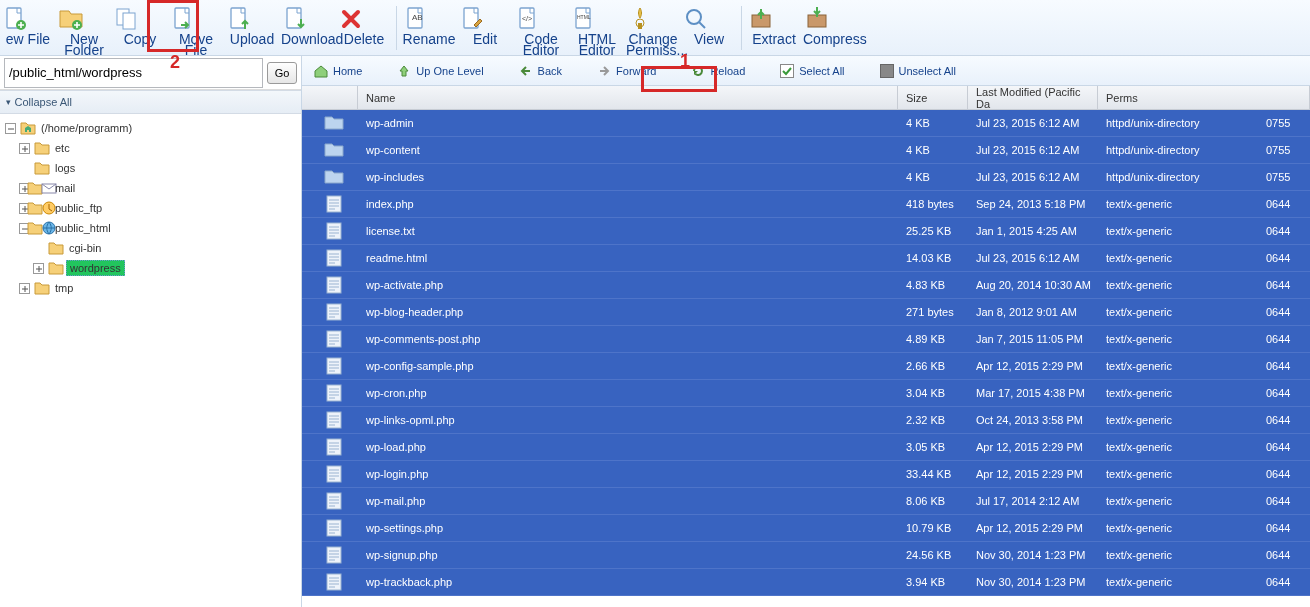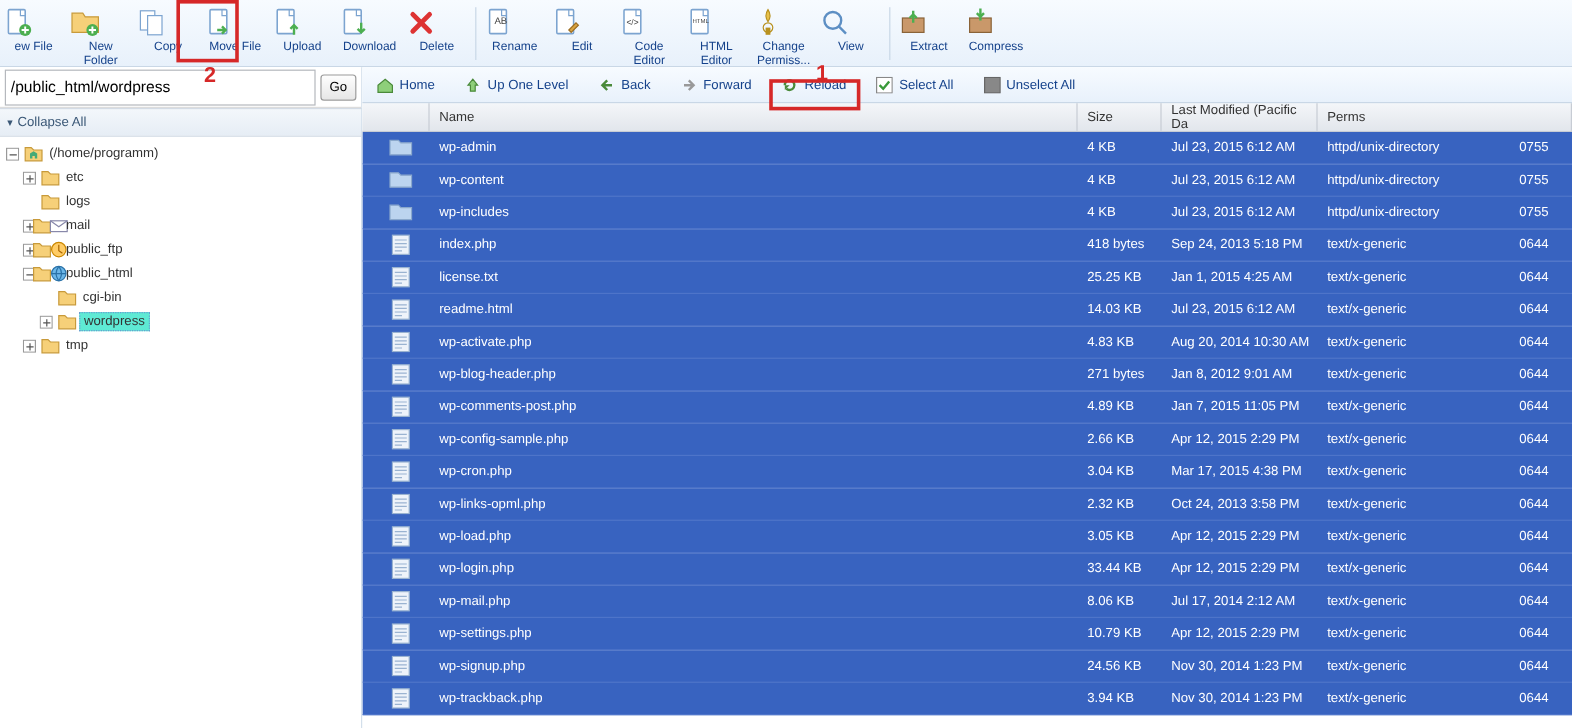--- a/index.html
+++ b/index.html
@@ -3,21 +3,21 @@
 <meta charset="utf-8">
 <style>
 html,body{margin:0;padding:0;font-family:Arial,Helvetica,sans-serif;font-size:11px;color:#333;background:#fff;width:1310px;height:607px;overflow:hidden}
 *{box-sizing:border-box}
 
 
 .toolbar{height:56px;background:linear-gradient(#f7fbff,#e8f1fb);border-bottom:1px solid #c9d7e6;display:flex;align-items:flex-start;padding:2px 0 0 0}
 .tb-btn{width:56px;height:52px;display:flex;flex-direction:column;justify-content:flex-start;padding-top:2px;cursor:pointer;border:1px solid transparent;border-radius:3px;position:relative}
 .tb-sep{width:1px;height:44px;background:#c9d7e6;margin:4px 4px}
 .tb-icon{width:28px;height:28px;display:flex;align-items:center;justify-content:center}
-.tb-label{font-size:10px;text-align:center;line-height:11px;color:#15428b;margin-top:1px}
+.tb-label{font-size:14px;text-align:center;line-height:11px;color:#15428b;margin-top:1px}
 
 
 .anno-box{position:absolute;border:3px solid #d62828;pointer-events:none;z-index:50}
 .anno-num{position:absolute;color:#d62828;font-size:18px;font-weight:bold;z-index:51}
 
 
 .body-wrap{display:flex;height:551px}
 .left-pane{width:302px;border-right:1px solid #c9d7e6;display:flex;flex-direction:column;background:#fff}
 .right-pane{flex:1;display:flex;flex-direction:column;background:#fff}
 
@@ -31,25 +31,25 @@
 .collapse-bar .tri{margin-right:4px;font-size:9px}
 
 
 .tree{flex:1;overflow:auto;padding:4px 0 0 4px}
 .tree-row{display:flex;align-items:center;height:20px;white-space:nowrap}
 .tree-toggle{width:12px;height:12px;display:inline-flex;align-items:center;justify-content:center;font-size:10px;color:#555;cursor:pointer;margin-right:2px}
 .tree-toggle svg{display:block}
 .tree-spacer{width:14px;display:inline-block}
 .tree-icon{width:16px;height:16px;margin:0 2px;display:inline-flex;align-items:center;justify-content:center}
 .tree-label{cursor:pointer;padding:1px 3px}
-.tree-label.sel{background:#5eead4;border:1px dotted #6b9bd1;font-weight:bold}
+.tree-label.sel{background:#22c55e;border:1px dotted #6b9bd1;font-weight:bold}
 .tree-label.bold{font-weight:normal}
 
 
-.nav-bar{height:30px;background:linear-gradient(#f7fbff,#e8f1fb);border-bottom:1px solid #c9d7e6;display:flex;align-items:center;padding:0 6px;gap:14px;position:relative}
+.nav-bar{height:30px;background:linear-gradient(#f7fbff,#e8f1fb);border-bottom:1px solid #c9d7e6;display:flex;align-items:center;padding:0 6px;gap:24px;position:relative}
 .nav-btn{display:flex;align-items:center;gap:4px;cursor:pointer;color:#15428b;height:22px;padding:0 4px;border:1px solid transparent;border-radius:3px}
 .nav-icon{width:16px;height:16px;display:inline-flex;align-items:center;justify-content:center}
 
 
 .grid-hdr{height:24px;background:linear-gradient(#f4f6f9,#e2e6ec);border-bottom:1px solid #c7ccd4;display:flex;color:#333}
 .grid-hdr .col{border-right:1px solid #c7ccd4;display:flex;align-items:center;padding-left:8px;font-size:11px}
 .col-icon{width:56px}
 .col-name{width:540px}
 .col-size{width:70px}
 .col-mod{width:130px}

